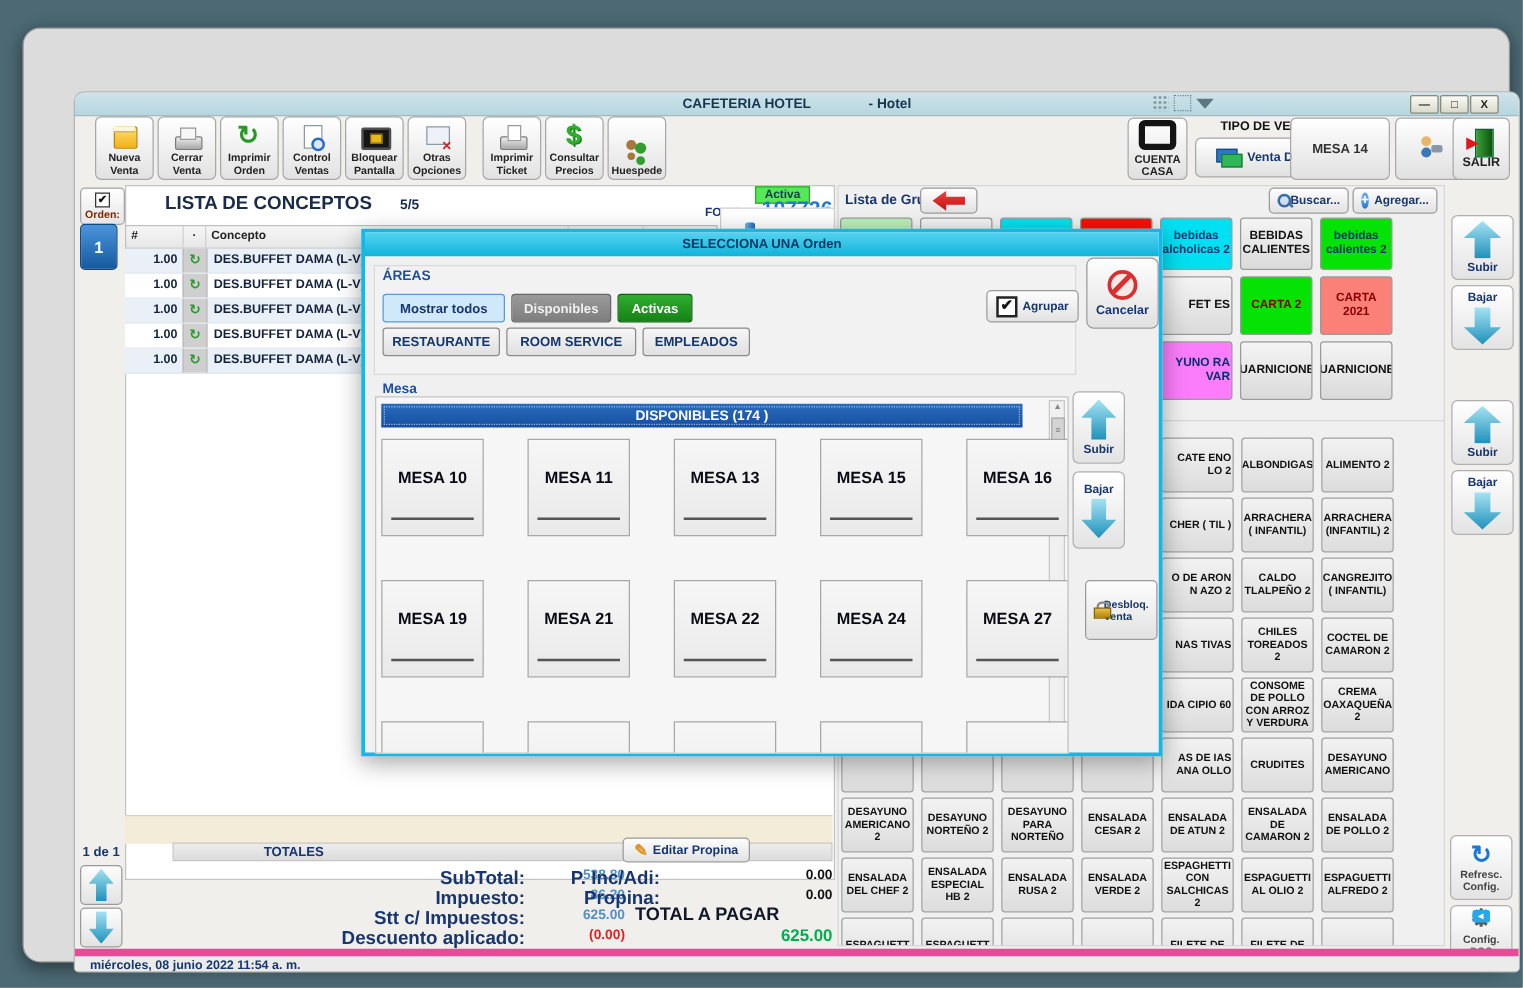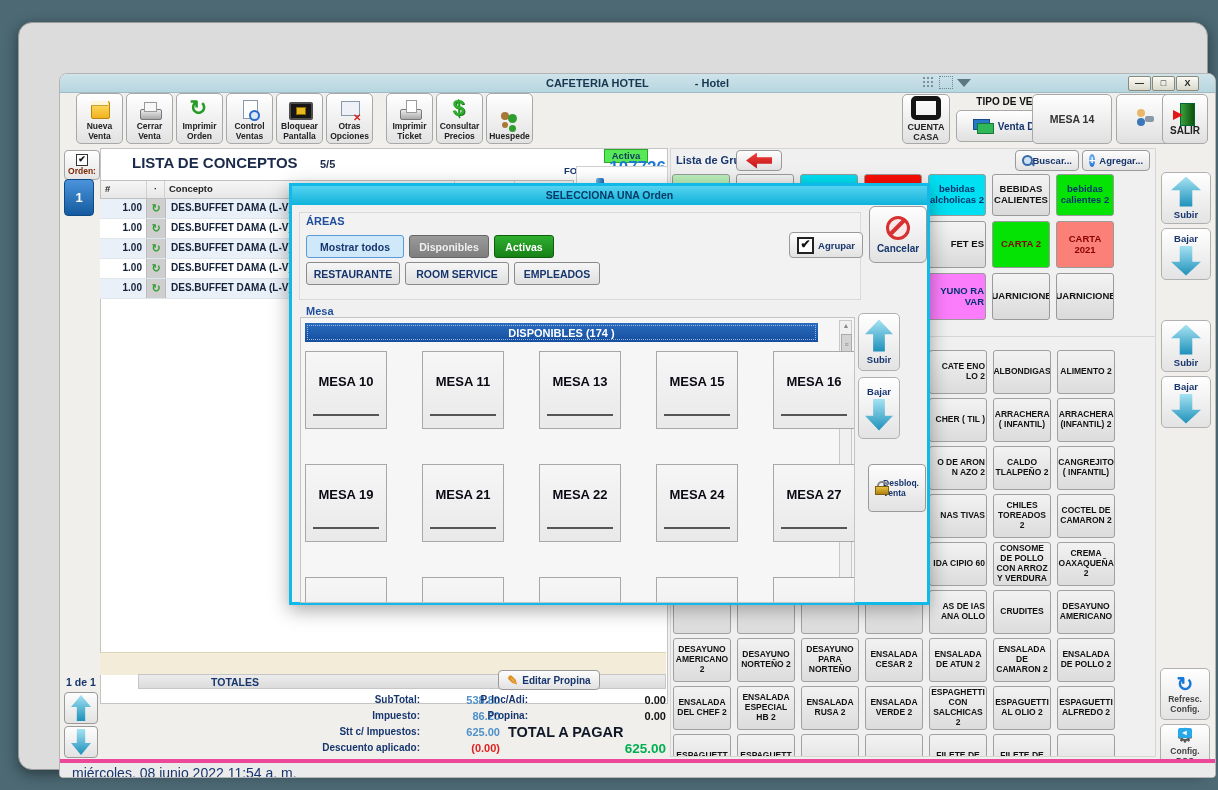--- a/index.html
+++ b/index.html
@@ -79,29 +79,29 @@
   .pmpanel{position:absolute;left:556px;top:142px;width:90px;height:50px;background:#fff;border:1px solid #d0d0d0;display:flex;align-items:center;justify-content:space-around;}
   .plusico{position:relative;width:30px;height:30px;cursor:pointer;}
   .plusico::before{content:"";position:absolute;left:11px;top:1px;width:8px;height:28px;background:linear-gradient(90deg,#74b9e8,#1a6ab8);border-radius:2px;}
   .plusico::after{content:"";position:absolute;left:1px;top:11px;width:28px;height:8px;background:linear-gradient(#74b9e8,#1a6ab8);border-radius:2px;}
   .minusico{width:28px;height:9px;background:linear-gradient(#f09a9a,#d03434);border-radius:3px;cursor:pointer;}
   .beige{position:absolute;left:80px;top:628px;width:566px;height:22px;background:#f2ecd9;border-top:1px solid #ddd3b8;}
   
   .totbar{position:absolute;left:118px;top:650px;width:528px;height:15px;background:linear-gradient(#ececec,#dcdcdc);border:1px solid #c6c6c6;font-size:10.5px;font-weight:bold;color:#17366e;padding-left:72px;box-sizing:border-box;line-height:15px;}
   .editprop{position:absolute;left:478px;top:646px;width:102px;height:20px;display:flex;align-items:center;justify-content:center;gap:4px;font-size:10px;font-weight:bold;color:#17366e;}
   .pencil{color:#e09020;font-size:13px;}
-  .tlab{position:absolute;width:200px;text-align:right;font-size:10px;font-weight:bold;color:#17366e;}
+  .tlab{position:absolute;width:200px;text-align:right;font-size:15px;font-weight:bold;color:#17366e;}
   .tval{position:absolute;width:78px;text-align:right;font-size:11px;font-weight:bold;}
   .blueval{color:#4f90c8;} .redval{color:#e02020;} .blackval{color:#111;}
   .totalbig{position:absolute;left:488px;top:700px;font-size:14.5px;font-weight:bold;color:#101828;}
   .totalval{position:absolute;left:560px;top:717px;width:86px;text-align:right;font-size:13.5px;font-weight:bold;color:#00b050;}
   .pager{position:absolute;left:46px;top:652px;font-size:10.5px;font-weight:bold;color:#17366e;}
   .pgbtn{position:absolute;left:44px;width:34px;height:32px;display:flex;align-items:center;justify-content:center;}
   
-  .statusbar{position:absolute;left:0;top:685px;width:100%;height:18px;background:#ebebeb;border-top:4px solid #ec4899;font-size:14px;font-weight:normal;color:#17366e;padding:2px 0 0 12px;box-sizing:border-box;}
+  .statusbar{position:absolute;left:0;top:685px;width:100%;height:18px;background:#ebebeb;border-top:6px solid #ec4899;font-size:10px;font-weight:bold;color:#17366e;padding:2px 0 0 12px;box-sizing:border-box;}
   
   .rbox{position:absolute;background:#f0f0f0;border:1px solid #d6d6d6;}
   .grplabel{position:absolute;left:656px;top:130px;font-size:11px;font-weight:bold;color:#17366e;}
   .redarrowbtn{position:absolute;left:716px;top:126px;width:46px;height:21px;display:flex;align-items:center;justify-content:center;}
   .red-left{width:26px;height:16px;background:linear-gradient(#f04040,#c01010);clip-path:polygon(0 50%,42% 0,42% 30%,100% 30%,100% 70%,42% 70%,42% 100%);}
   .srchbtn{position:absolute;top:126px;height:21px;display:flex;align-items:center;justify-content:center;gap:4px;font-size:9.5px;font-weight:bold;color:#17366e;}
   .mag{position:relative;width:12px;height:12px;}
   .mag::before{content:"";position:absolute;left:0;top:0;width:7px;height:7px;border:2px solid #3a6aa8;border-radius:50%;background:#cfe2f5;}
   .mag::after{content:"";position:absolute;left:8px;top:8px;width:5px;height:2px;background:#3a6aa8;transform:rotate(45deg);}
   .addcirc{width:13px;height:13px;border-radius:50%;background:radial-gradient(circle at 35% 30%,#7ab8f2,#1a6ad0);color:#fff;font-size:11px;font-weight:bold;text-align:center;line-height:12px;}

